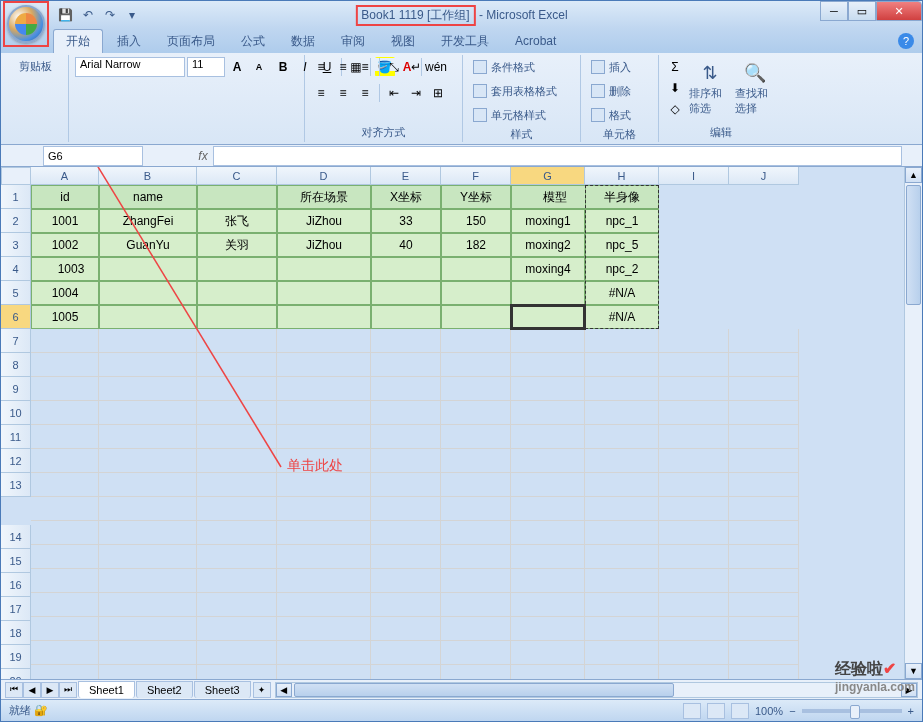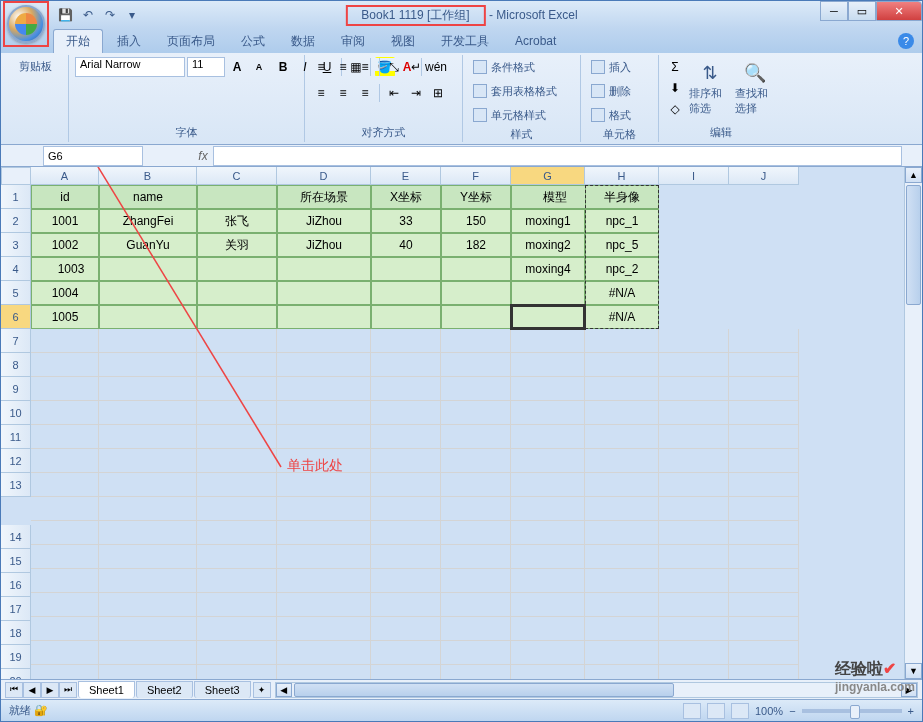--- a/index.html
+++ b/index.html
@@ -7,21 +7,21 @@
 
 
 .window { width:923px; height:722px; border:1px solid #4a7ab8; background:#cfe0f4; display:flex; flex-direction:column; }
 .titlebar { height:28px; background:linear-gradient(#dceaf8,#bfd6f0); display:flex; align-items:center; padding:0 4px; position:relative; }
 .office-btn { width:38px; height:38px; border-radius:50%; background:radial-gradient(circle at 30% 30%,#fff,#d8a860 40%,#4a90e2 70%,#2a5a9a); position:absolute; left:6px; top:4px; z-index:10; border:2px solid #8aa8d0; box-shadow:0 1px 3px rgba(0,0,0,.3); }
 .office-btn::after { content:''; position:absolute; inset:6px; border-radius:50%; background:conic-gradient(#e84 0 90deg,#4a4 90deg 180deg,#48e 180deg 270deg,#ea4 270deg 360deg); }
 .office-outline { position:absolute; left:2px; top:0; width:46px; height:46px; border:2px solid #e44; z-index:11; pointer-events:none; }
 .qat { margin-left:52px; display:flex; gap:4px; align-items:center; }
 .qat-btn { width:18px; height:18px; display:flex; align-items:center; justify-content:center; font-size:12px; color:#3a5a8a; cursor:pointer; }
 .title-text { position:absolute; left:50%; transform:translateX(-50%); font-size:12px; color:#3a5a8a; }
-.title-box { border:2px solid #e44; padding:0 14px; display:inline-block; }
+.title-box { border:2px solid #e44; padding:0 4px; display:inline-block; }
 .win-btns { position:absolute; right:0; top:0; display:flex; }
 .win-btn { width:28px; height:20px; display:flex; align-items:center; justify-content:center; font-size:11px; border:1px solid #8aa8d0; background:linear-gradient(#e8f0fa,#c8dcf0); cursor:pointer; }
 .win-btn.close { width:46px; background:linear-gradient(#f08080,#d04040); color:#fff; border-radius:0 4px 0 0; }
 
 
 .tabs { height:24px; display:flex; align-items:center; padding-left:52px; gap:2px; background:linear-gradient(#bfd6f0,#aeccec); position:relative; }
 .tab { padding:3px 12px; font-size:12px; color:#3a5a8a; cursor:pointer; border-radius:3px 3px 0 0; }
 .tab.active { background:#e8f0fa; border:1px solid #8aa8d0; border-bottom:none; color:#3a5a8a; }
 .help-icon { position:absolute; right:8px; top:4px; width:16px; height:16px; border-radius:50%; background:#3a8ae8; color:#fff; font-size:11px; display:flex; align-items:center; justify-content:center; }
 
@@ -161,21 +161,20 @@
           <div class="small-btn">▦</div>
           <div class="sep"></div>
           <div class="small-btn" style="background:linear-gradient(to bottom,transparent 70%,#ff0 70%)">🪣</div>
           <div class="small-btn" style="color:#d00">
               <b>A</b>
             </div>
           <div class="sep"></div>
           <div class="small-btn">wén</div>
         </div>
       </div>
-      <div class="group-label">字体</div>
     </div>
 
     <div class="ribbon-group" style="width:158px">
       <div class="group-content" style="flex-direction:column">
         <div class="font-row">
           <div class="small-btn">≡</div>
           <div class="small-btn">≡</div>
           <div class="small-btn">≡</div>
           <div class="sep"></div>
           <div class="small-btn">⤡</div>

